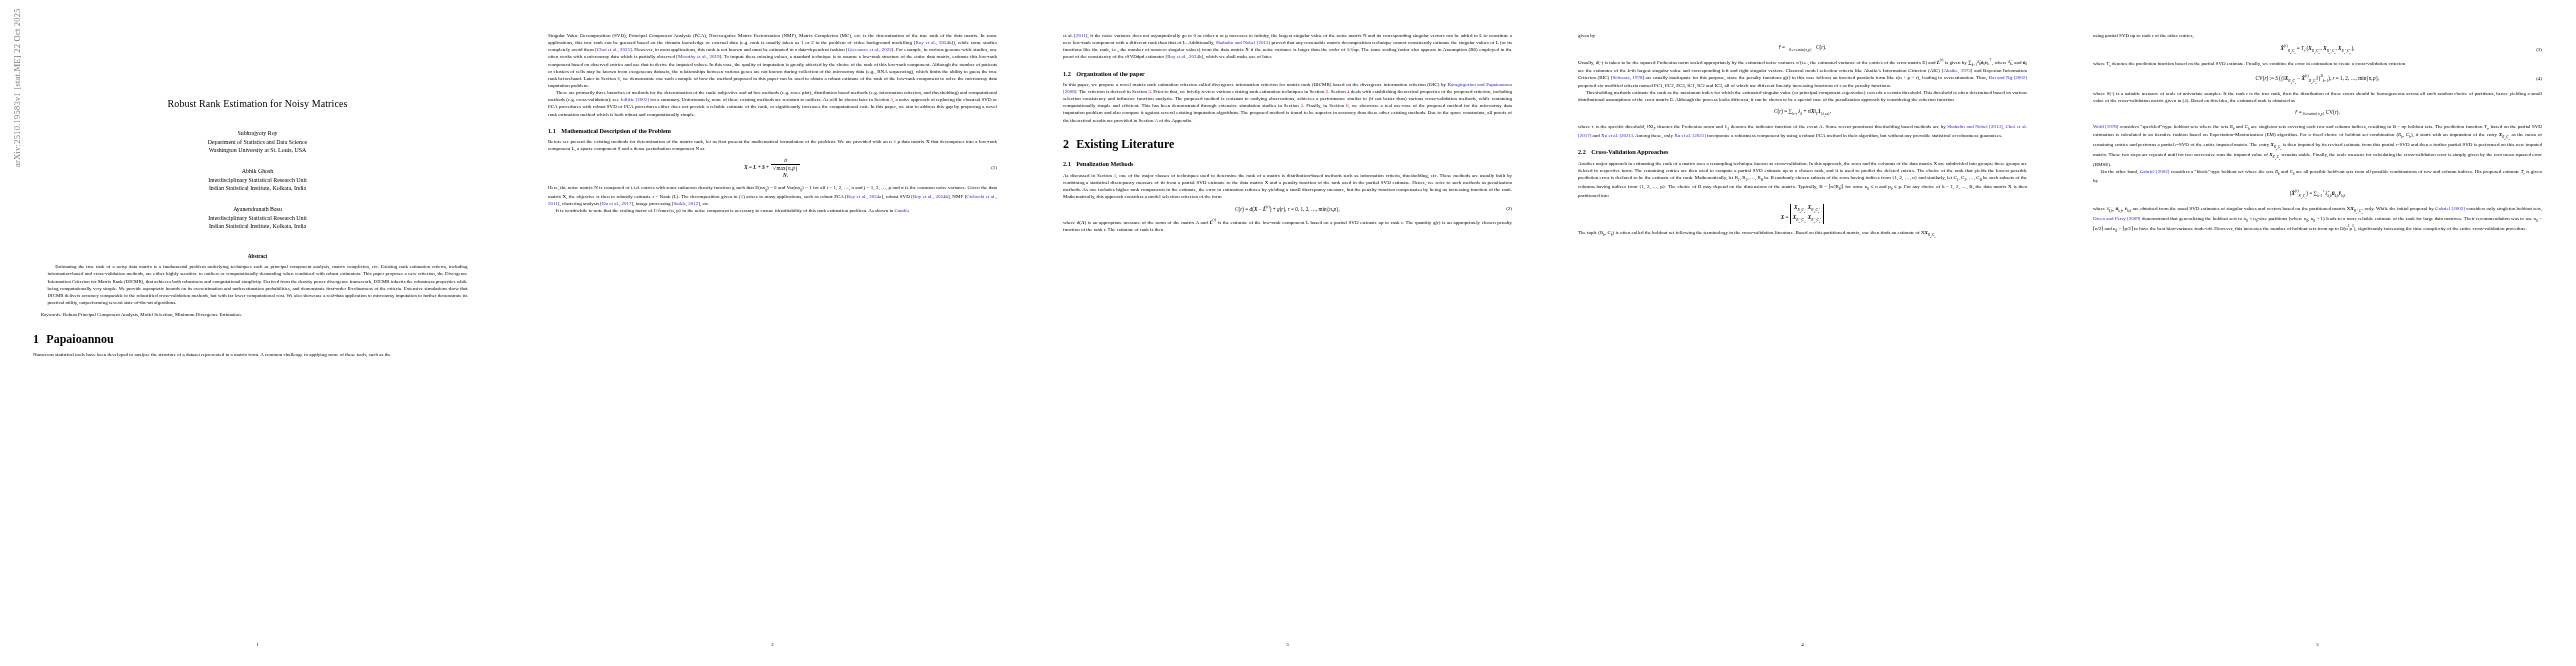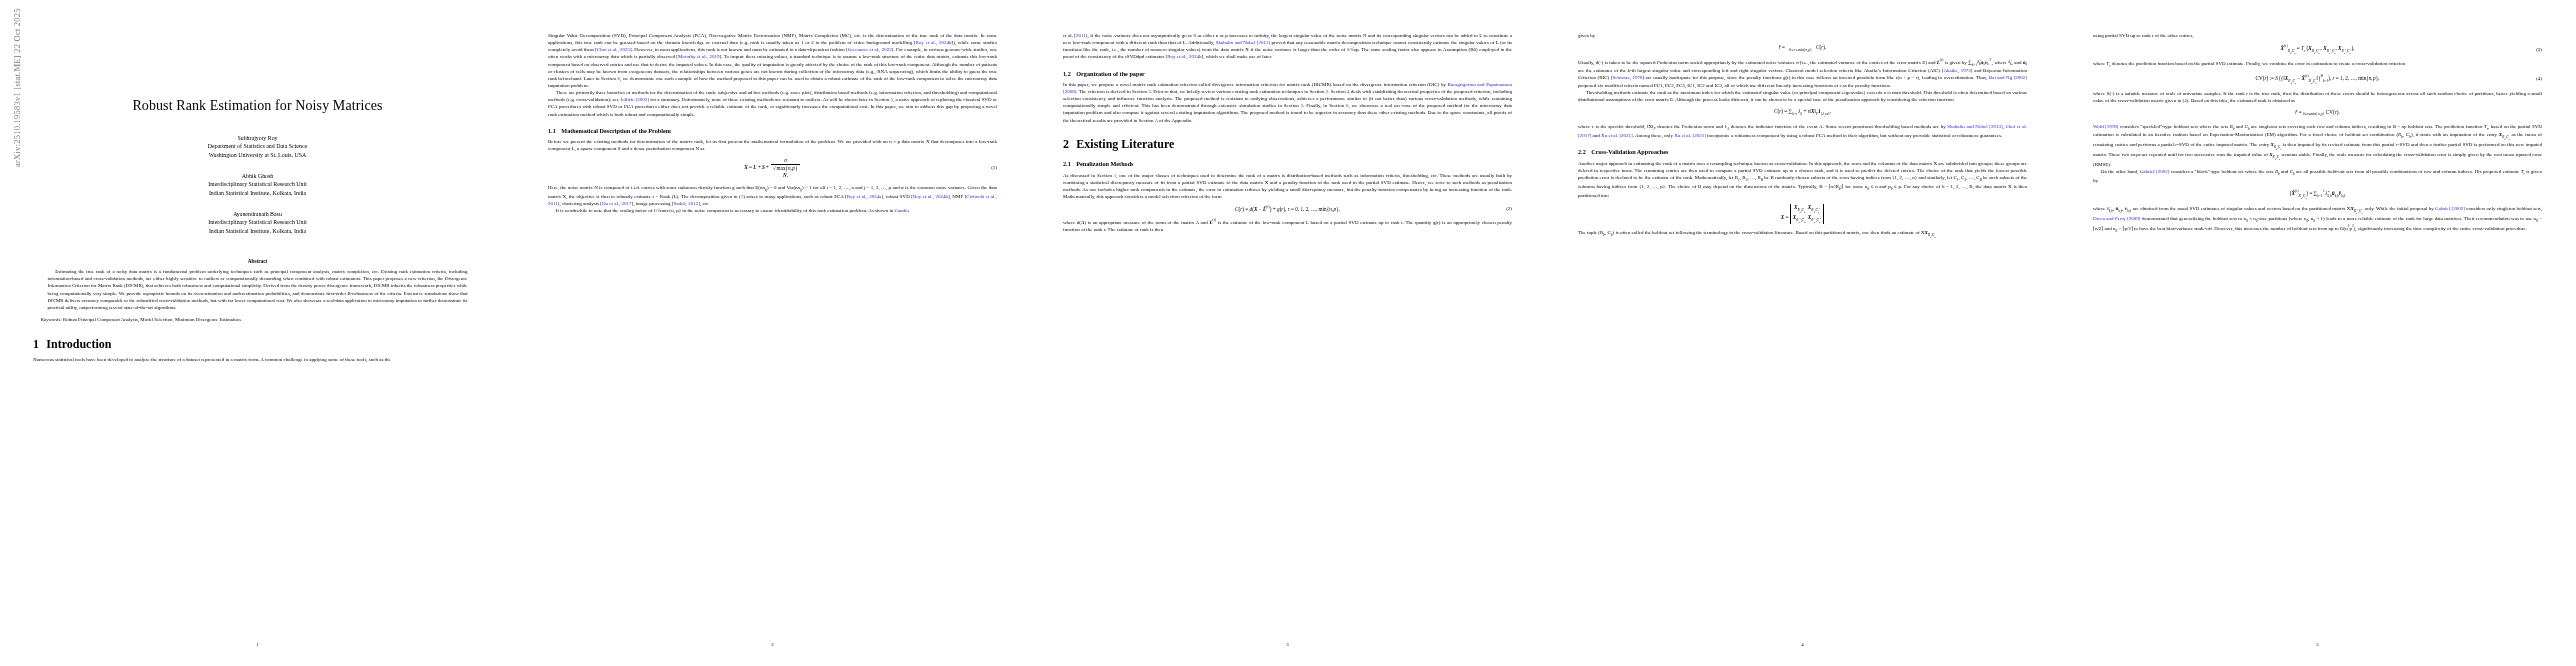--- a/index.html
+++ b/index.html
@@ -34,21 +34,21 @@
     transform-origin:0 0;
     margin-left:14.5px;
     font-size:8.6px;
     letter-spacing:0.2px;
     color:#7d7d7d;
     white-space:nowrap;
     font-family:"Liberation Serif","DejaVu Serif",serif;
   }
   .paper-title{
     text-align:center;
-    font-size:14px;
+    font-size:10px;
     font-weight:normal;
     margin:66px 0 0 0;
     letter-spacing:0.1px;
     line-height:1.2;
   }
   .author-block{text-align:center;margin-top:19px;font-size:5.9px;line-height:1.46;}
   .author-block .nm{display:block;}
   .author-block .aff{display:block;}
   .author-gap{height:12.2px;}
   .abstract-head{
@@ -124,21 +124,21 @@
           <span class="nm">Ayanendranath Basu</span>
           <span class="aff">Interdisciplinary Statistical Research Unit</span>
           <span class="aff">Indian Statistical Institute, Kolkata, India</span>
         </div>
       </div>
 
       <div class="abstract-head">Abstract</div>
       <div class="abstract-body">Estimating the true rank of a noisy data matrix is a fundamental problem underlying techniques such as principal component analysis, matrix completion, etc. Existing rank estimation criteria, including information-based and cross-validation methods, are either highly sensitive to outliers or computationally demanding when combined with robust estimators. This paper proposes a new criterion, the Divergence Information Criterion for Matrix Rank (DICMR), that achieves both robustness and computational simplicity. Derived from the density power divergence framework, DICMR inherits the robustness properties while being computationally very simple. We provide asymptotic bounds on its overestimation and underestimation probabilities, and demonstrate first-order B-robustness of the criteria. Extensive simulations show that DICMR delivers accuracy comparable to the robustified cross-validation methods, but with far lower computational cost. We also showcase a real-data application to microarray imputation to further demonstrate its practical utility, outperforming several state-of-the-art algorithms.</div>
       <div class="abstract-body keywords"><i>Keywords:</i><span> Robust Principal Component Analysis, Model Selection, Minimum Divergence Estimation.</span></div>
 
-      <h2 class="sec"><span class="num">1</span><span>Introduction</span></h2>
+      <h2 class="sec"><span class="num">1</span><span>Papaioannou</span></h2>
       <p class="firstpar">Numerous statistical tools have been developed to analyze the structure of a dataset represented in a matrix form. A common challenge in applying some of these tools, such as the</p>
     </div>
     <div class="pagenum">1</div>
   </div>
 
   <div class="page">
     <div class="page-inner">
       <p class="firstpar"><span>Singular Value Decomposition (SVD), Principal Component Analysis (PCA), Non-negative Matrix Factorization (NMF), Matrix Completion (MC), etc. is the determination of the true rank of the data matrix. In some applications, this true rank can be guessed based on the domain knowledge or external data (e.g. rank is usually taken as 1 or 2 in the problem of video background modelling [</span><a class="cite">Roy et al., 2024b</a><span>]), while some studies completely avoid them [</span><a class="cite">Choi et al., 2025</a><span>]. However, in most applications, this rank is not known and must be estimated in a data-dependent fashion [</span><a class="cite">Greenacre et al., 2022</a><span>]. For example, in various genome-wide studies, one often works with a microarray data which is partially observed [</span><a class="cite">Moorthy et al., 2019</a><span>]. To impute these missing values, a standard technique is to assume a low-rank structure of the entire data matrix, estimate this low-rank component based on observed entries and use that to derive the imputed values. In this case, the quality of imputation is greatly affected by the choice of the rank of this low-rank component. Although the number of patients or clusters of cells may be known from exogeneous datasets, the relationships between various genes are not known during collection of the microarray data (e.g., RNA sequencing), which limits the ability to guess the true rank beforehand. Later in Section </span><a class="ref">6</a><span>, we demonstrate one such example of how the method proposed in this paper can be used to obtain a robust estimate of the rank of the low-rank component to solve the microarray data imputation problem.</span></p>
 
       <p class="par"><span>There are primarily three branches of methods for the determination of the rank: subjective and ad hoc methods (e.g. scree plot), distribution based methods (e.g. information criterion, and thresholding) and computational methods (e.g. cross-validation); see </span><a class="cite">Jolliffe</a> <a class="cite">[2002]</a><span> for a summary. Unfortunately, none of these existing methods are resistant to outliers. As will be shown later in Section </span><a class="ref">5</a><span>, a naive approach of replacing the classical SVD or PCA procedures with robust SVD or PCA procedures either does not provide a reliable estimate of the rank, or significantly increases the computational cost. In this paper, we aim to address this gap by proposing a novel rank estimation method which is both robust and computationally simple.</span></p>

